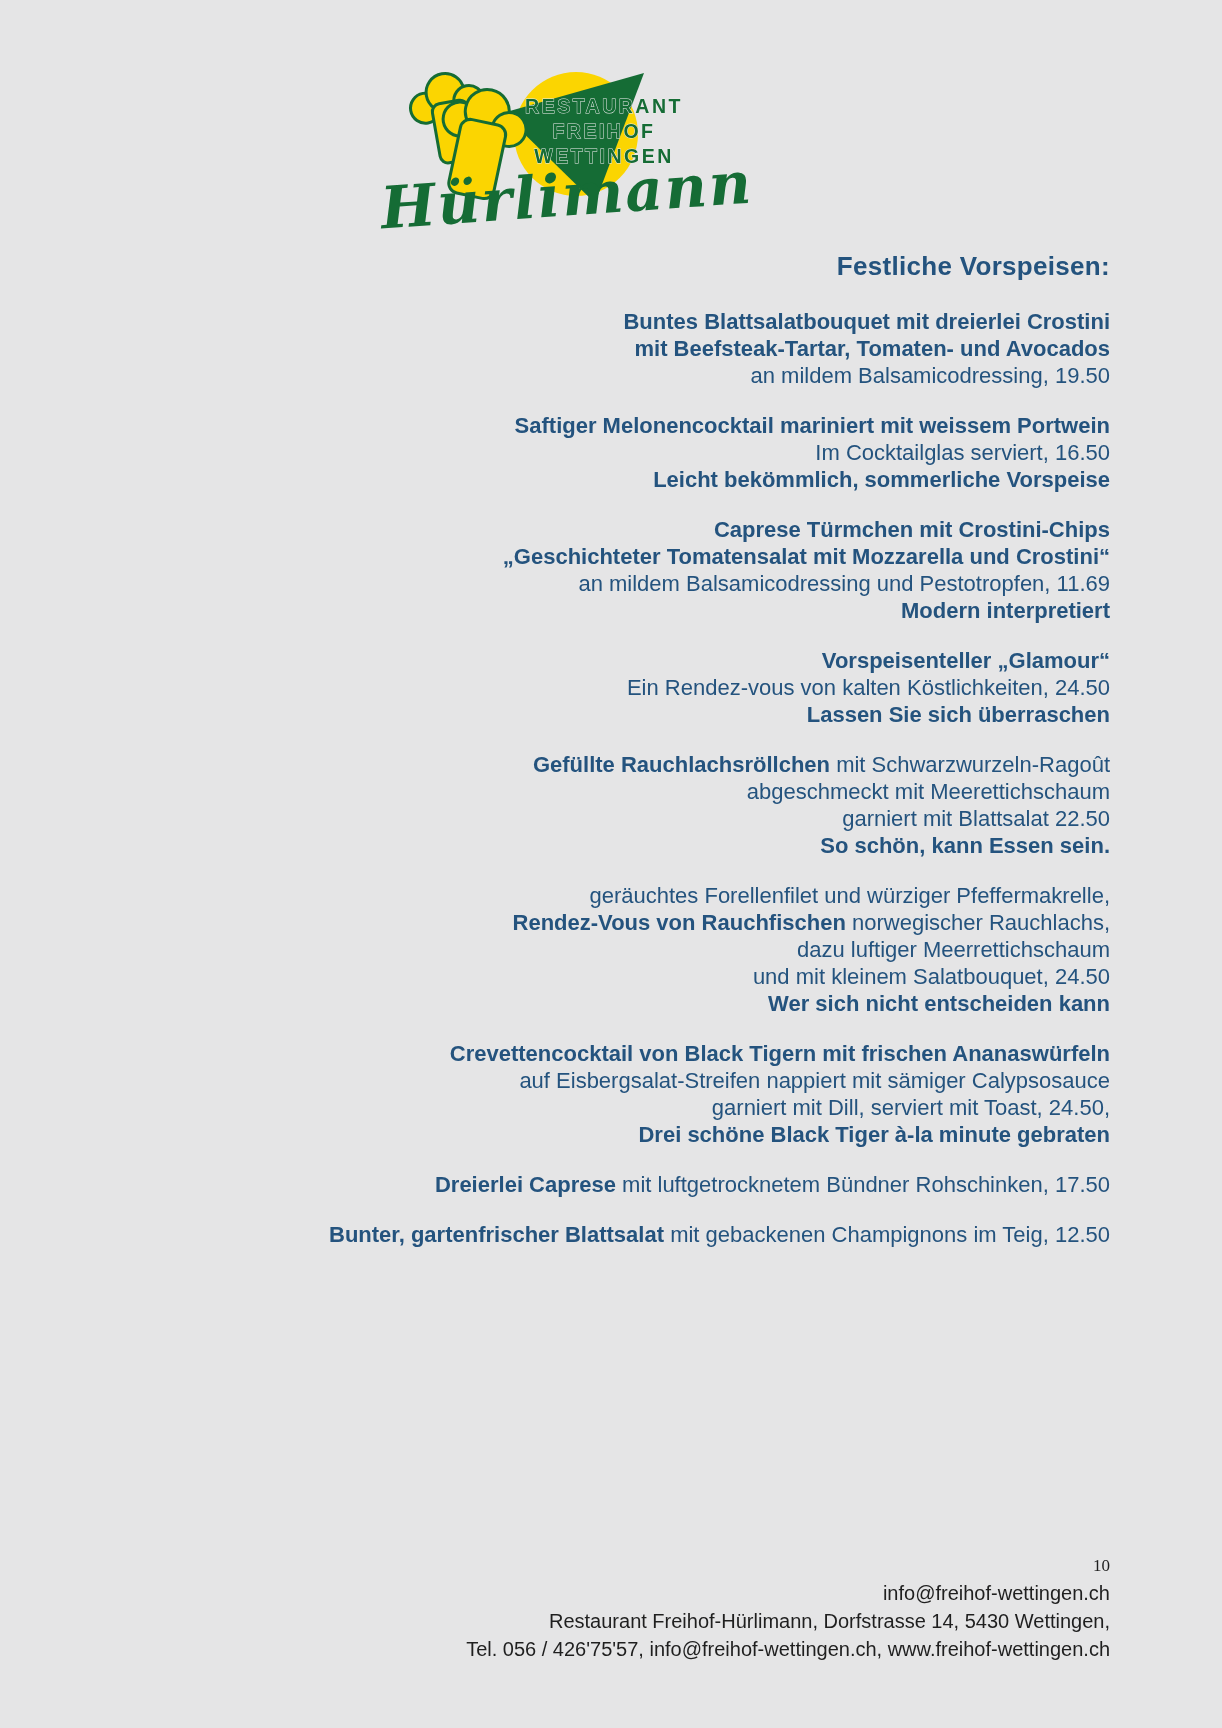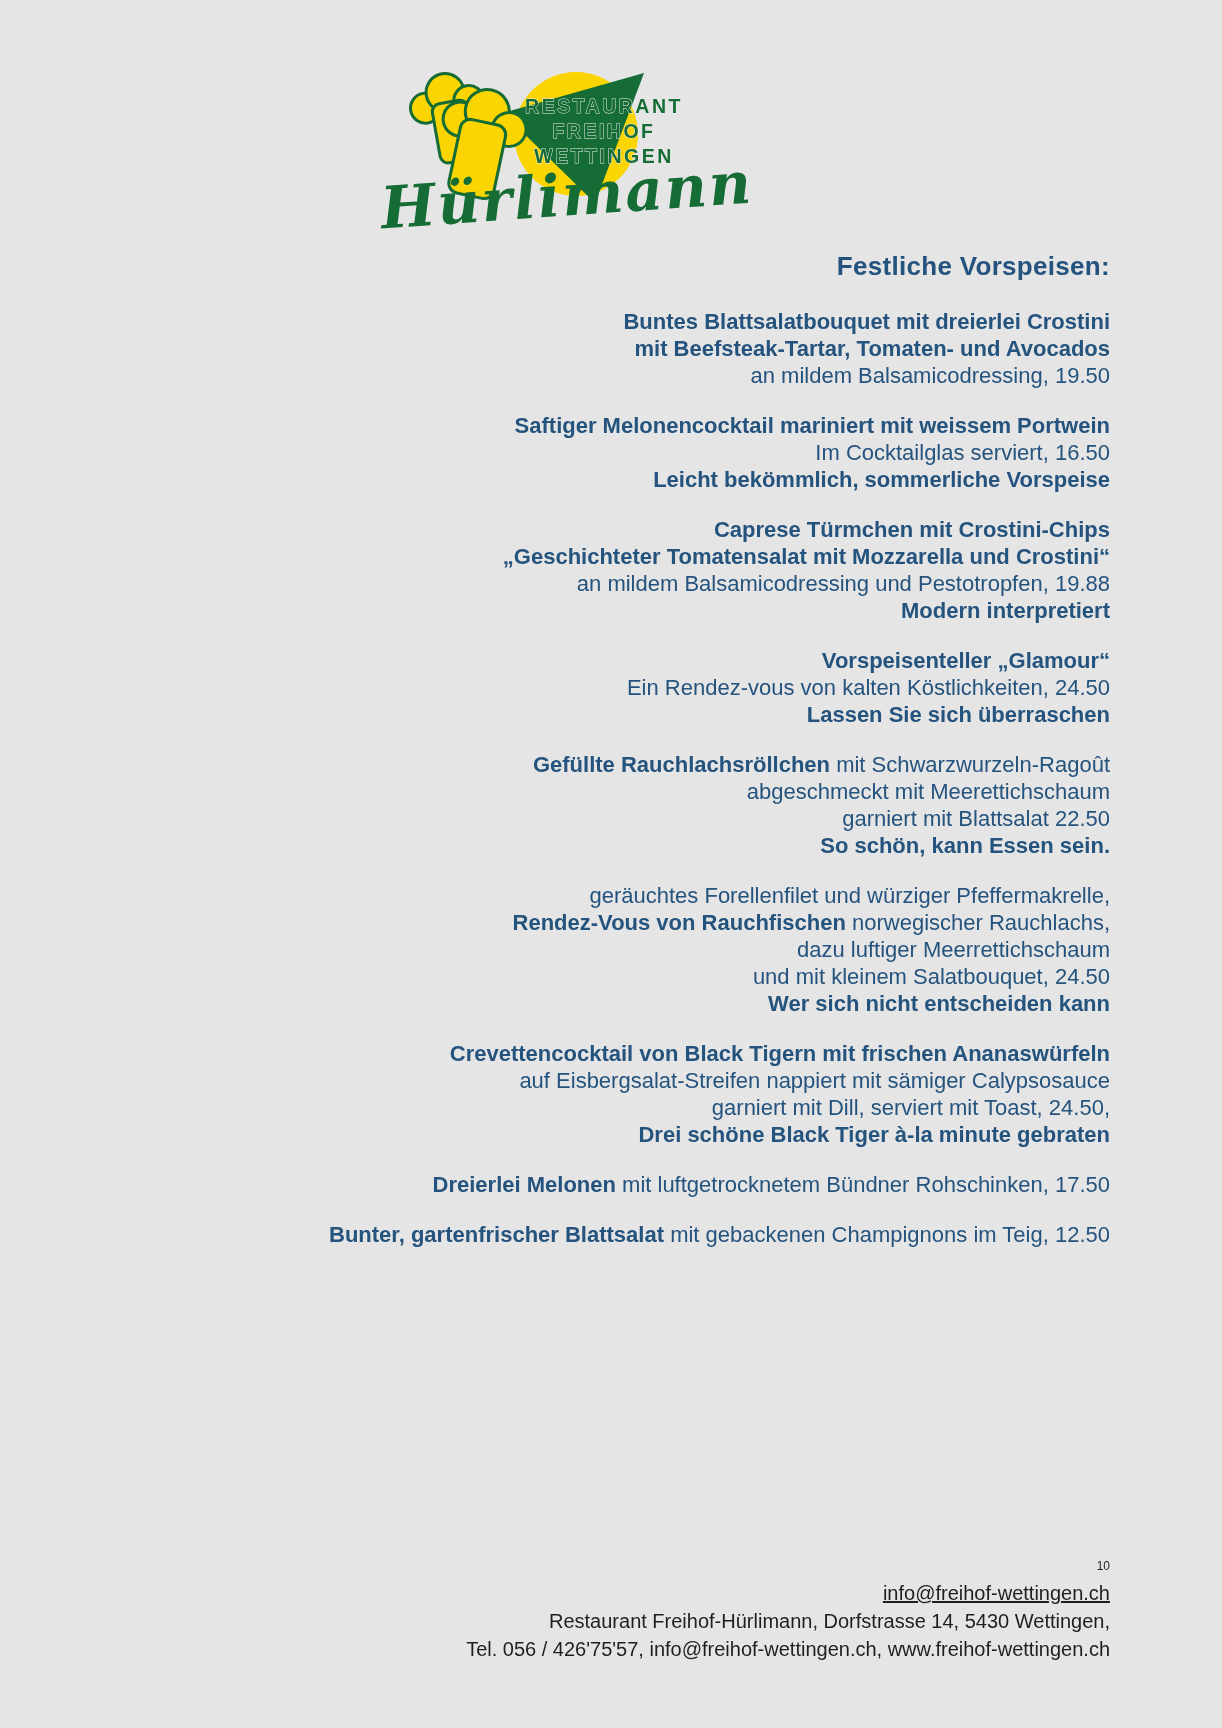--- a/index.html
+++ b/index.html
@@ -54,26 +54,25 @@
     padding-left:12px;
   }
   .b{font-weight:bold;}
   .footer{
     margin-top:305px;
     color:#1f1f1f;
     font-size:20px;
     line-height:28px;
   }
   .page-num{
-    font-family:Liberation Sans, sans-serif;
-    font-size:12px;
+    font-family:Liberation Serif, serif;
+    font-size:17px;
     line-height:26px;
   }
   .email-link{
-    text-decoration:underline;
     cursor:pointer;
   }
 </style>
 </head>
 <body>
 
 <div class="content">
 
   <svg class="logo" viewBox="0 0 340 175">
     <circle cx="185" cy="78" r="62" fill="#fbd501"></circle>
@@ -107,21 +106,21 @@
         <div class="menu-line"><span>an mildem Balsamicodressing, 19.50</span></div>
       </div>
       <div class="menu-item">
         <div class="menu-line"><span class="b">Saftiger Melonencocktail mariniert mit weissem Portwein</span></div>
         <div class="menu-line"><span>Im Cocktailglas serviert, 16.50</span></div>
         <div class="menu-line"><span class="b">Leicht bekömmlich, sommerliche Vorspeise</span></div>
       </div>
       <div class="menu-item">
         <div class="menu-line"><span class="b">Caprese Türmchen mit Crostini-Chips</span></div>
         <div class="menu-line"><span class="b">„Geschichteter Tomatensalat mit Mozzarella und Crostini“</span></div>
-        <div class="menu-line"><span>an mildem Balsamicodressing und Pestotropfen, 19.88</span></div>
+        <div class="menu-line"><span>an mildem Balsamicodressing und Pestotropfen, 11.69</span></div>
         <div class="menu-line"><span class="b">Modern interpretiert</span></div>
       </div>
       <div class="menu-item">
         <div class="menu-line"><span class="b">Vorspeisenteller „Glamour“</span></div>
         <div class="menu-line"><span>Ein Rendez-vous von kalten Köstlichkeiten, 24.50</span></div>
         <div class="menu-line"><span class="b">Lassen Sie sich überraschen</span></div>
       </div>
       <div class="menu-item">
         <div class="menu-line"><span class="b">Gefüllte Rauchlachsröllchen</span><span> mit Schwarzwurzeln-Ragoût</span></div>
         <div class="menu-line"><span>abgeschmeckt mit Meerettichschaum</span></div>
@@ -135,21 +134,21 @@
         <div class="menu-line"><span>und mit kleinem Salatbouquet, 24.50</span></div>
         <div class="menu-line"><span class="b">Wer sich nicht entscheiden kann</span></div>
       </div>
       <div class="menu-item">
         <div class="menu-line"><span class="b">Crevettencocktail von Black Tigern mit frischen Ananaswürfeln</span></div>
         <div class="menu-line"><span>auf Eisbergsalat-Streifen nappiert mit sämiger Calypsosauce</span></div>
         <div class="menu-line"><span>garniert mit Dill, serviert mit Toast, 24.50,</span></div>
         <div class="menu-line"><span class="b">Drei schöne Black Tiger à-la minute gebraten</span></div>
       </div>
       <div class="menu-item">
-        <div class="menu-line"><span class="b">Dreierlei Melonen</span><span> mit luftgetrocknetem Bündner Rohschinken, 17.50</span></div>
+        <div class="menu-line"><span class="b">Dreierlei Caprese</span><span> mit luftgetrocknetem Bündner Rohschinken, 17.50</span></div>
       </div>
       <div class="menu-item">
         <div class="menu-line"><span class="b">Bunter, gartenfrischer Blattsalat</span><span>  mit gebackenen Champignons im Teig, 12.50</span></div>
       </div>
     </div>
 
   <div class="footer">
     <div class="page-num">10</div>
     <div class="email-link">info@freihof-wettingen.ch</div>
     <div>Restaurant Freihof-Hürlimann, Dorfstrasse 14, 5430 Wettingen,</div>

